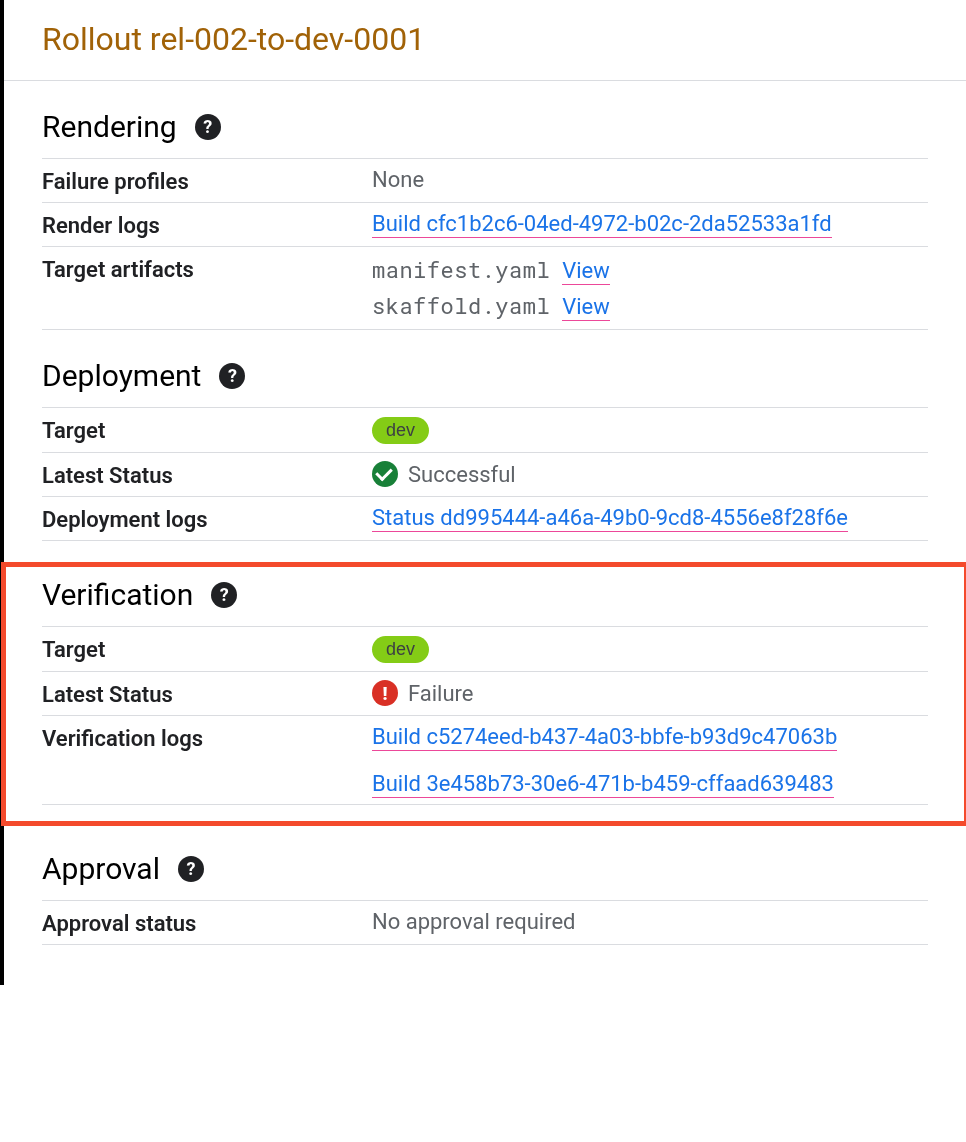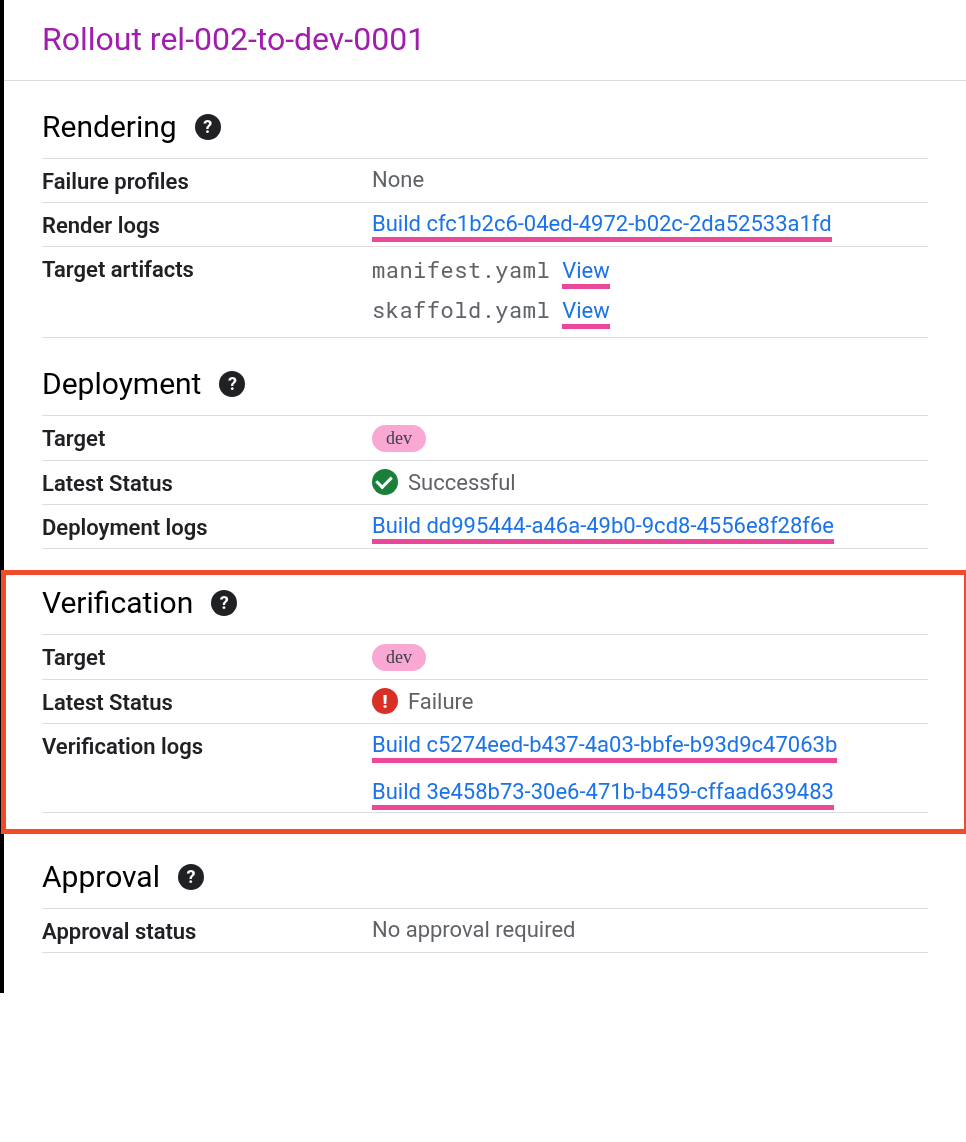--- a/index.html
+++ b/index.html
@@ -14,21 +14,21 @@
   padding: 0;
   width: 966px;
 }
 .page {
   padding: 20px 38px 40px 38px;
   border-left: 4px solid #000;
 }
 .page-title {
   font-size: 32px;
   font-weight: 400;
-  color: #a21caf;
+  color: #a16207;
   padding-bottom: 22px;
 }
 .divider-full {
   border: none;
   border-top: 1px solid #dadce0;
   margin: 0 -38px 0 -38px;
 }
 .section {
   padding-top: 28px;
 }
@@ -92,42 +92,42 @@
   flex: 1;
   font-size: 22px;
   color: #5f6368;
 }
 .kv-val .muted {
   color: #5f6368;
 }
 .link {
   color: #1a73e8;
   text-decoration: none;
-  border-bottom: 5px solid #ec4899;
+  border-bottom: 1px solid #ec4899;
   padding-bottom: 1px;
   cursor: pointer;
 }
 .mono {
   font-family: "Roboto Mono", Menlo, Consolas, monospace;
   color: #5f6368;
   font-size: 22px;
   letter-spacing: 0.5px;
 }
 .artifact-line {
   display: flex;
   align-items: baseline;
   gap: 12px;
   margin-bottom: 6px;
 }
 .artifact-line:last-child { margin-bottom: 0; }
 .chip {
   display: inline-block;
-  background: #f9a8d4;
+  background: #84cc16;
   color: #3c4043;
-  font-family: Liberation Serif, serif;
+  font-family: Liberation Sans, sans-serif;
   font-size: 18px;
   padding: 3px 14px;
   border-radius: 14px;
 }
 .status-line {
   display: flex;
   align-items: center;
   gap: 10px;
 }
 .status-text {
@@ -223,21 +223,21 @@
         <div class="kv-key">Latest Status</div>
         <div class="kv-val">
           <div class="status-line">
             <span class="icon-success"></span>
             <span class="status-text">Successful</span>
           </div>
         </div>
       </div>
       <div class="kv-row">
         <div class="kv-key">Deployment logs</div>
-        <div class="kv-val"><a class="link">Build dd995444-a46a-49b0-9cd8-4556e8f28f6e</a></div>
+        <div class="kv-val"><a class="link">Status dd995444-a46a-49b0-9cd8-4556e8f28f6e</a></div>
       </div>
     </div>
   </div>
 
   <div class="section highlighted">
     <div class="section-header">
       <h2 class="section-title">Verification</h2>
       <span class="help-icon">?</span>
     </div>
     <div class="kv-table">

